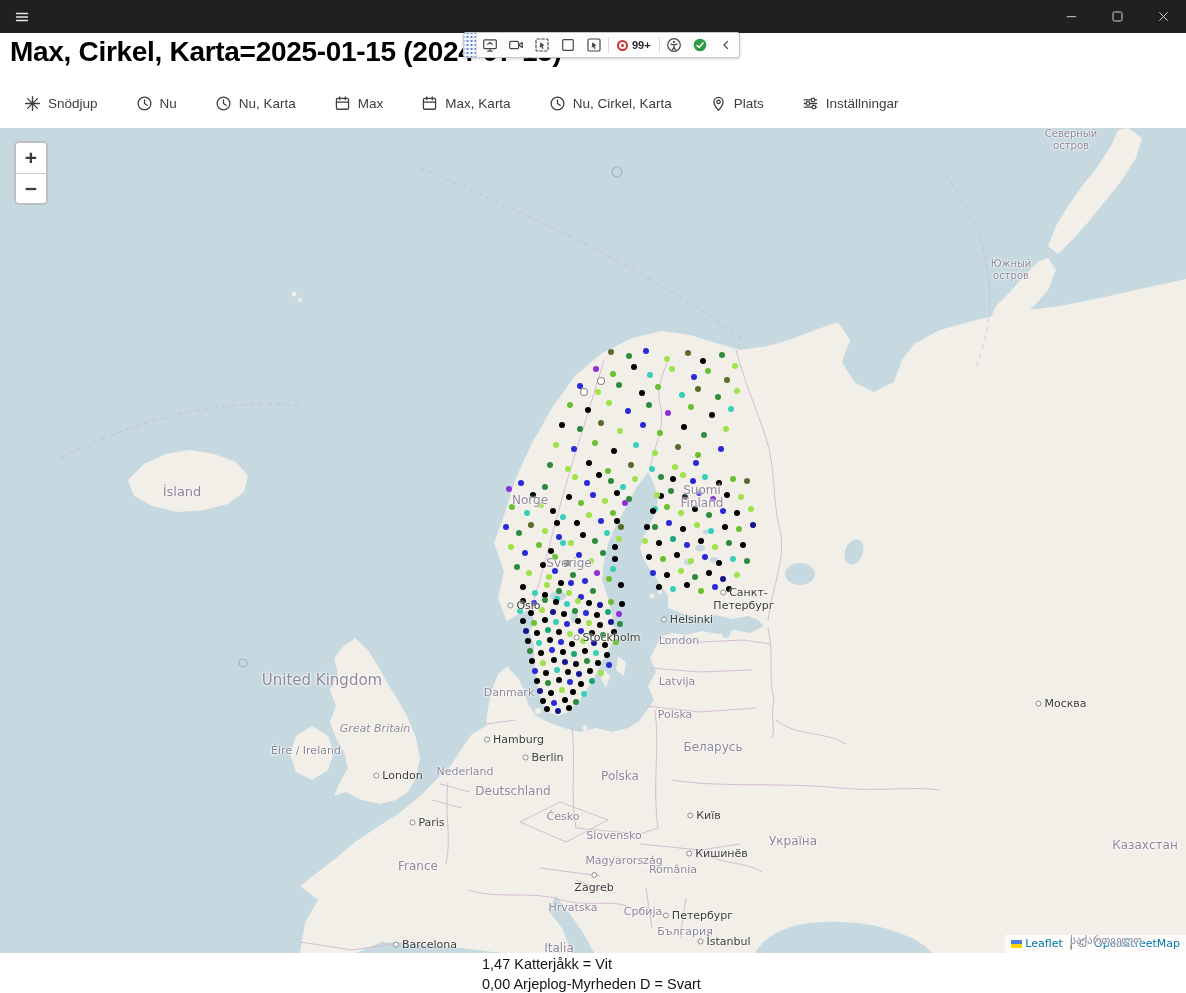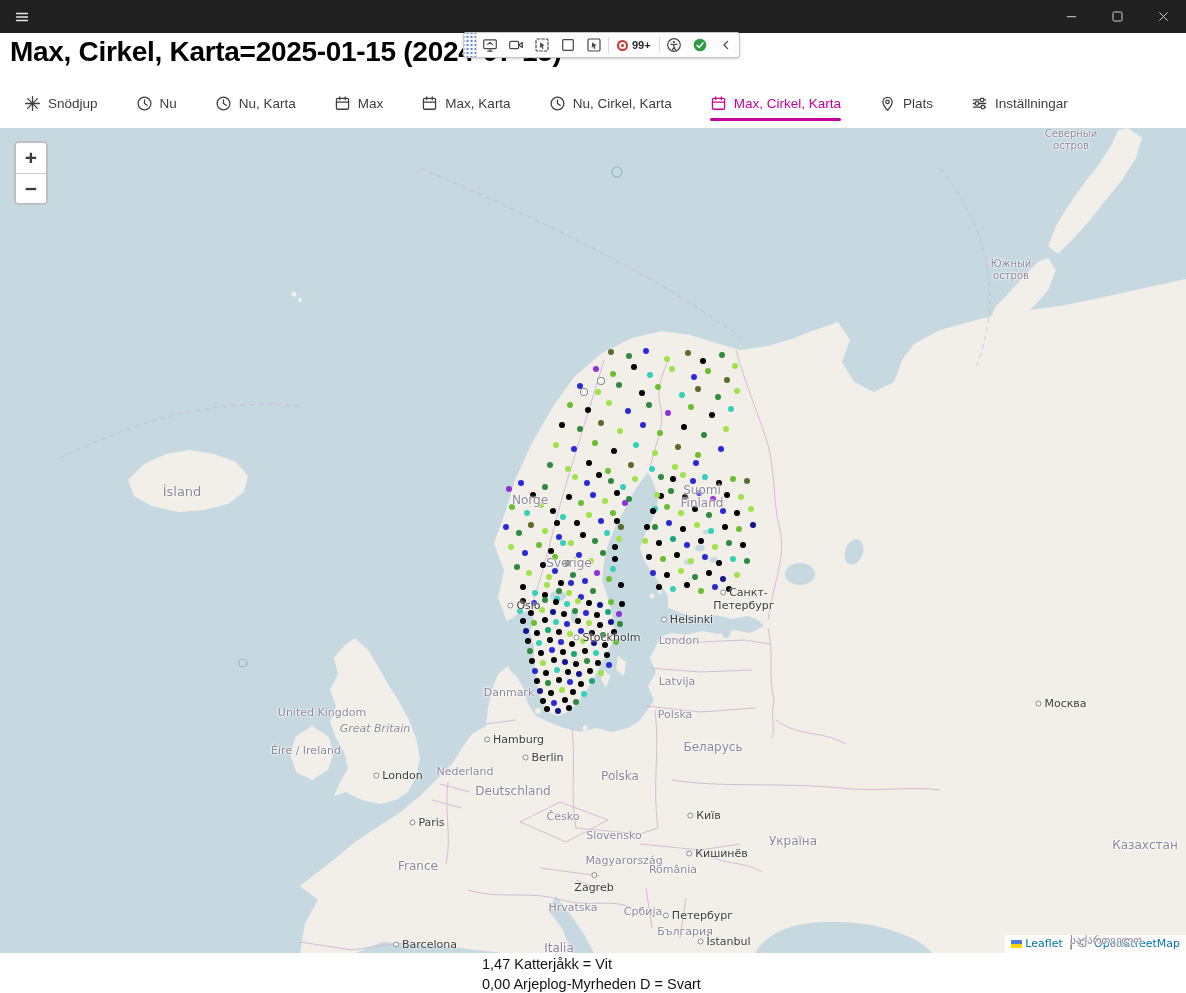--- a/index.html
+++ b/index.html
@@ -198,27 +198,20 @@
           <path d="M2.3 6.6h11.4M5.4 1.8v2.6M10.6 1.8v2.6"></path>
         </svg>
         <span>Max, Karta</span>
       </div>
       <div class="tab">
         <svg viewBox="0 0 16 16" fill="none" stroke="currentColor" stroke-width="1.2" stroke-linecap="round" stroke-linejoin="round">
           <circle cx="8" cy="8" r="6"></circle>
           <path d="M8 4.6V8l2.5 1.7"></path>
         </svg>
         <span>Nu, Cirkel, Karta</span>
-      </div>
-      <div class="tab selected">
-        <svg viewBox="0 0 16 16" fill="none" stroke="currentColor" stroke-width="1.2" stroke-linecap="round" stroke-linejoin="round">
-          <rect x="2.3" y="3.2" width="11.4" height="10.2" rx="1.2"></rect>
-          <path d="M2.3 6.6h11.4M5.4 1.8v2.6M10.6 1.8v2.6"></path>
-        </svg>
-        <span>Max, Cirkel, Karta</span>
       </div>
       <div class="tab">
         <svg viewBox="0 0 16 16" fill="none" stroke="currentColor" stroke-width="1.2" stroke-linecap="round" stroke-linejoin="round">
           <path d="M8 14.3C8 14.3 3.7 9.7 3.7 6.5a4.3 4.3 0 1 1 8.6 0C12.3 9.7 8 14.3 8 14.3Z"></path>
           <circle cx="8" cy="6.5" r="1.6"></circle>
         </svg>
         <span>Plats</span>
       </div>
       <div class="tab">
         <svg viewBox="0 0 16 16" fill="none" stroke="currentColor" stroke-width="1.2" stroke-linecap="round" stroke-linejoin="round">
@@ -580,21 +573,21 @@
   <div class="overlay lbl-layer">
       <div class="country" style="left: 182px; top: 491px; font-size: 13px;">Ísland</div>
       <div class="country" style="left: 530px; top: 500px; font-size: 12px;">Norge</div>
       <div class="country" style="left: 569px; top: 563px; font-size: 12px;">S​verige</div>
       <div class="country" style="left: 702px; top: 490px; font-size: 12px;">Suomi</div>
       <div class="country" style="left: 702px; top: 503px; font-size: 12px;">Finland</div>
       <div class="country" style="left: 679px; top: 640px; font-size: 11px;">London</div>
       <div class="country" style="left: 677px; top: 681px; font-size: 11px;">Latvija</div>
       <div class="country" style="left: 675px; top: 714px; font-size: 11px;">Polska</div>
       <div class="country" style="left: 509px; top: 692px; font-size: 11px;">Danmark</div>
-      <div class="country" style="left: 322px; top: 712px; font-size: 11px;">United Kingdom</div>
+      <div class="country" style="left: 322px; top: 680px; font-size: 15px;">United Kingdom</div>
       <div class="country" style="left: 306px; top: 750px; font-size: 11px;">Éire / Ireland</div>
       <div class="country" style="left: 465px; top: 771px; font-size: 11px;">Nederland</div>
       <div class="country" style="left: 513px; top: 791px; font-size: 12px; text-align: center;">Deutschland</div>
       <div class="country" style="left: 620px; top: 776px; font-size: 12px;">Polska</div>
       <div class="country" style="left: 563px; top: 816px; font-size: 11px;">Česko</div>
       <div class="country" style="left: 614px; top: 835px; font-size: 11px;">Slovensko</div>
       <div class="country" style="left: 624px; top: 860px; font-size: 11px;">Magyarország</div>
       <div class="country" style="left: 573px; top: 907px; font-size: 11px;">Hrvatska</div>
       <div class="country" style="left: 643px; top: 911px; font-size: 11px;">Србија</div>
       <div class="country" style="left: 673px; top: 869px; font-size: 11px;">România</div>

